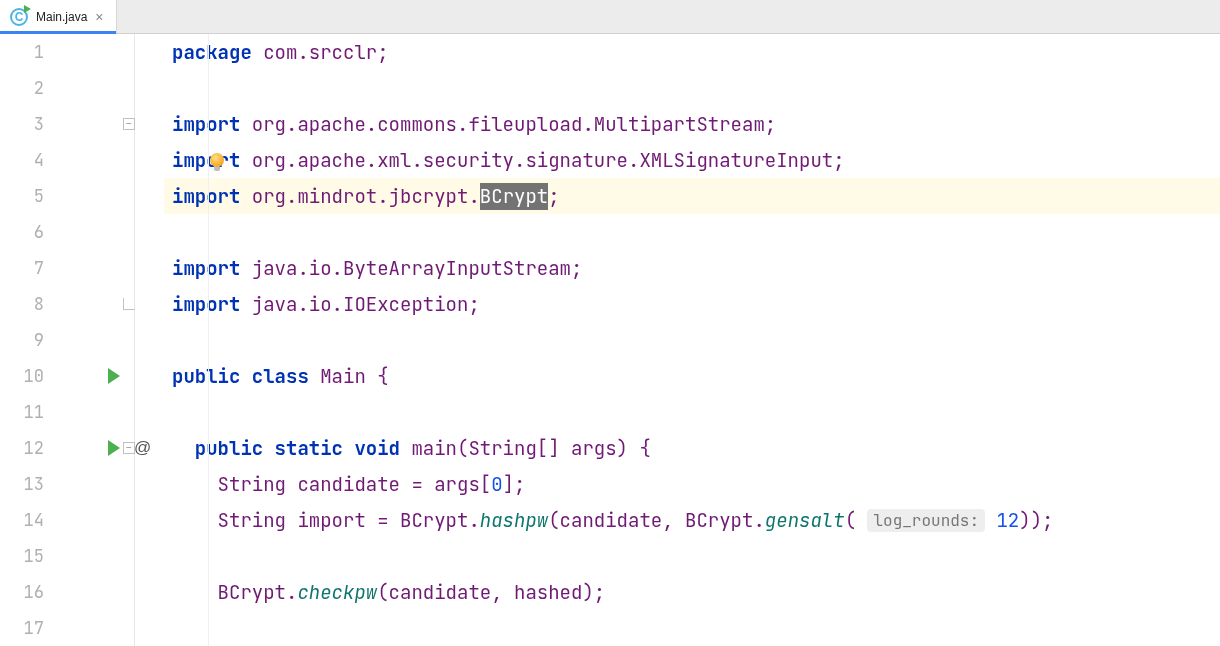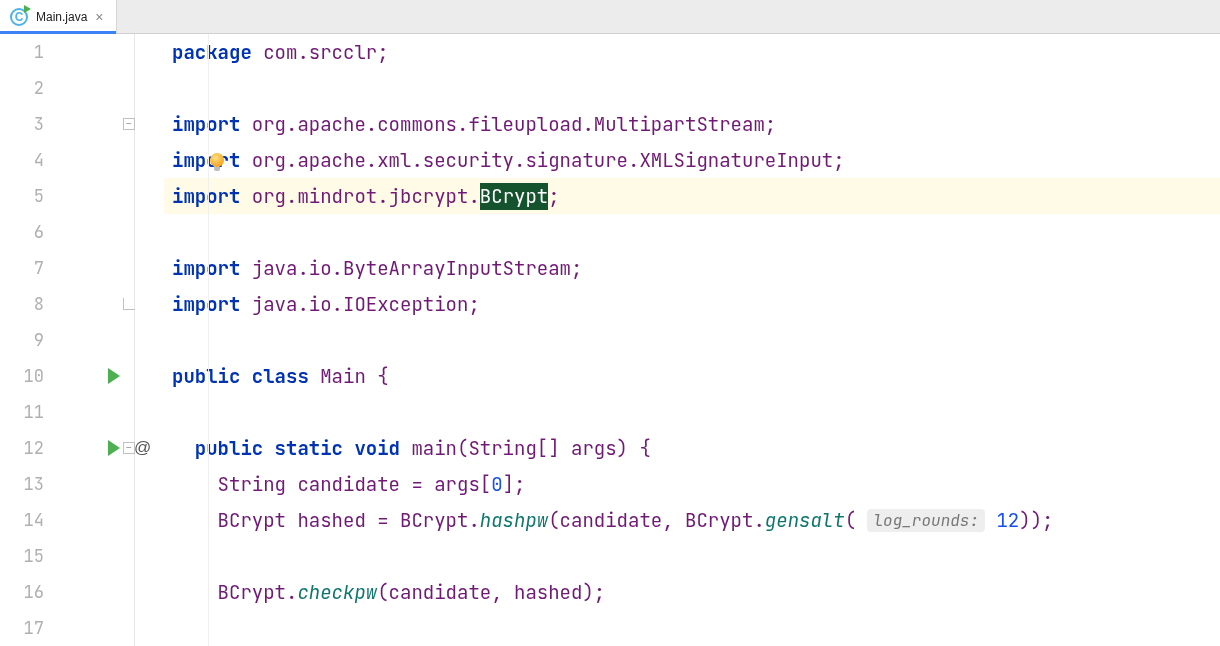--- a/index.html
+++ b/index.html
@@ -195,32 +195,31 @@
     font-size: 19px;
   }
   .code-line.highlight {
     background: #fffbe6;
   }
   .kw { color: #0033b3; font-weight: bold; }
   .plain { color: #701a75; }
   .num { color: #1750eb; }
   .ital { color: #0f766e; font-style: italic; }
   .sel {
-    background: #14532d;
+    background: #737373;
     color: #ffffff;
     padding: 1px 0;
   }
   .hint {
     background: #eeeeee;
     color: #787878;
     border-radius: 4px;
     padding: 1px 6px;
     font-size: 16px;
     font-family: "JetBrains Mono","Menlo",monospace;
-    font-style: italic;
   }
 
   .divider {
     position: absolute;
     top: 0;
     bottom: 0;
     left: 44px;
     width: 1px;
     background: #f0f0f0;
   }
@@ -330,18 +329,18 @@
       <div class="code-line"><span class="kw">import </span><span class="plain">org.apache.xml.security.signature.XMLSignatureInput;</span></div>
       <div class="code-line highlight"><span class="kw">import </span><span class="plain">org.mindrot.jbcrypt.</span><span class="sel">BCrypt</span><span class="plain">;</span></div>
       <div class="code-line"></div>
       <div class="code-line"><span class="kw">import </span><span class="plain">java.io.ByteArrayInputStream;</span></div>
       <div class="code-line"><span class="kw">import </span><span class="plain">java.io.IOException;</span></div>
       <div class="code-line"></div>
       <div class="code-line"><span class="kw">public class </span><span class="plain">Main {</span></div>
       <div class="code-line"></div>
       <div class="code-line"><span class="plain">  </span><span class="kw">public static void </span><span class="plain">main(String[] args) {</span></div>
       <div class="code-line"><span class="plain">    String candidate = args[</span><span class="num">0</span><span class="plain">];</span></div>
-      <div class="code-line"><span class="plain">    BCrypt hashed = BCrypt.</span><span class="ital">hashpw</span><span class="plain">(candidate, BCrypt.</span><span class="ital">gensalt</span><span class="plain">( </span><span class="hint">log_rounds:</span><span class="plain"> </span><span class="num">12</span><span class="plain">));</span></div>
+      <div class="code-line"><span class="plain">    String import = BCrypt.</span><span class="ital">hashpw</span><span class="plain">(candidate, BCrypt.</span><span class="ital">gensalt</span><span class="plain">( </span><span class="hint">log_rounds:</span><span class="plain"> </span><span class="num">12</span><span class="plain">));</span></div>
       <div class="code-line"></div>
       <div class="code-line"><span class="plain">    BCrypt.</span><span class="ital">checkpw</span><span class="plain">(candidate, hashed);</span></div>
       <div class="code-line"></div>
     </div>
 </div>
 
 </body></html>

